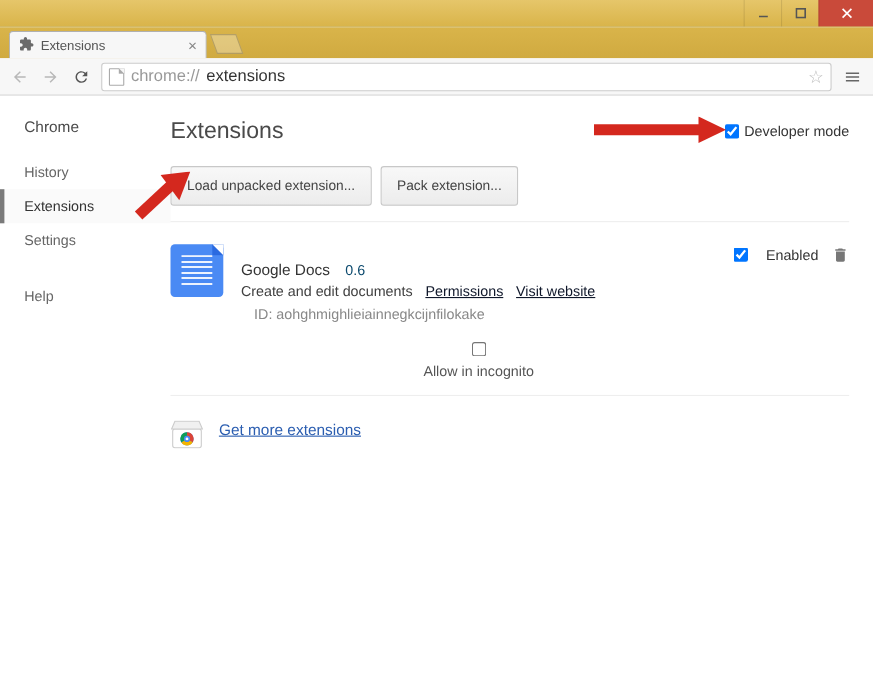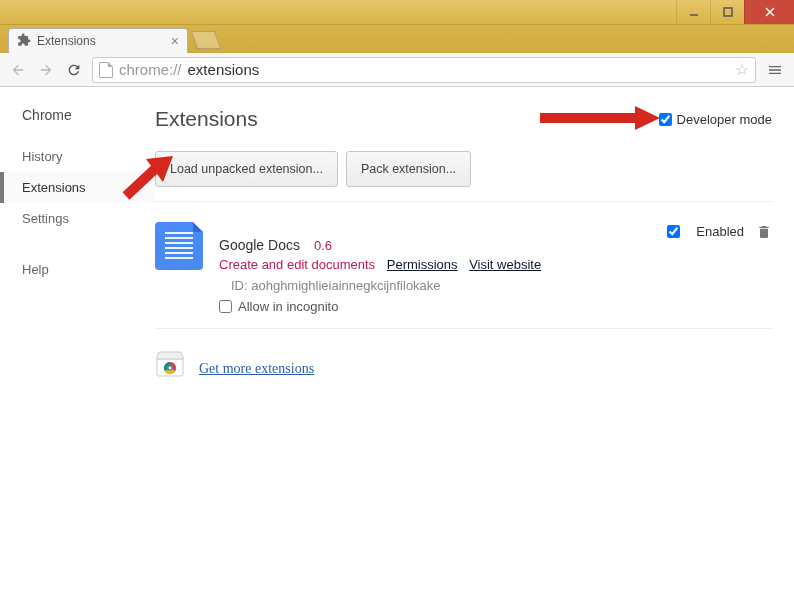--- a/index.html
+++ b/index.html
@@ -238,49 +238,48 @@
       font-size: 13px;
       color: #666;
     }
     .ext-name-row {
       display: flex;
       align-items: baseline;
       gap: 14px;
       margin-bottom: 4px;
     }
     .ext-name { color: #333; font-size: 14px; }
-    .ext-version { color: #be185d; font-size: 13px; margin-top: 16px; }
-    .ext-desc { color: #be185d; margin-bottom: 16px; }
+    .ext-version { color: #0c4a6e; font-size: 13px; margin-top: 16px; }
+    .ext-desc { color: #404040; margin-bottom: 16px; }
     .elink { color: #0f172a; text-decoration: underline; cursor: pointer; margin-left: 8px; }
     .ext-id { color: #888; margin: 6px 12px; }
-    .allow-incog { display: flex; align-items: center; gap: 6px; color: #555; margin-top: 6px; }
+    .allow-incog { display: flex; align-items: center; gap: 6px; color: #555; margin-top: 18px; flex-direction: column; }
     .ext-side {
       display: flex;
       align-items: flex-start;
       gap: 12px;
       padding-top: 2px;
     }
     .enabled {
       display: flex;
       align-items: center;
       gap: 16px;
       font-size: 13px;
       color: #333;
     }
     .trash {
       width: 16px;
       height: 16px;
       color: #777;
     }
     .get-more {
       display: flex;
-      align-items: flex-end;
+      align-items: flex-start;
       gap: 14px;
       padding: 22px 0 0 0;
-      font-family: Liberation Serif, serif;
     }
     .store-icon {
       width: 30px;
       height: 26px;
       position: relative;
       flex-shrink: 0;
     }
     .gmlink {
       color: #2a5db0;
       text-decoration: underline;

